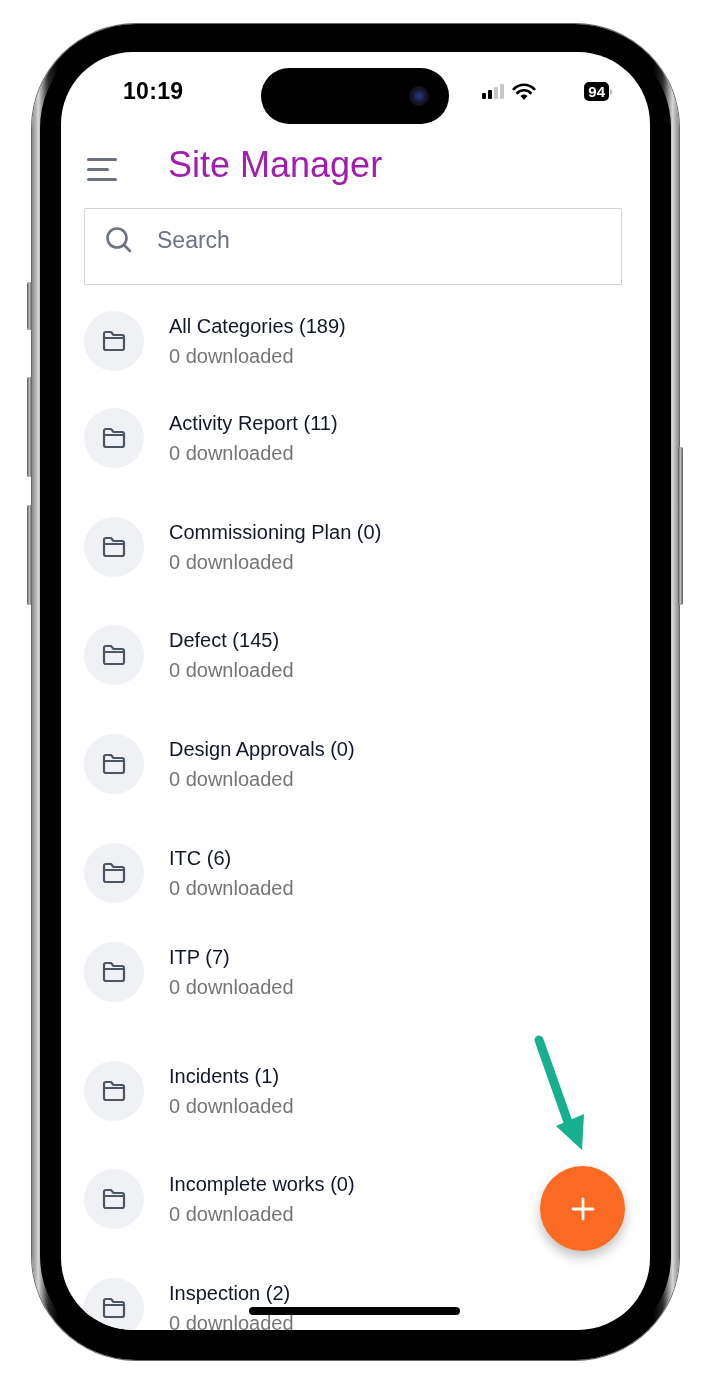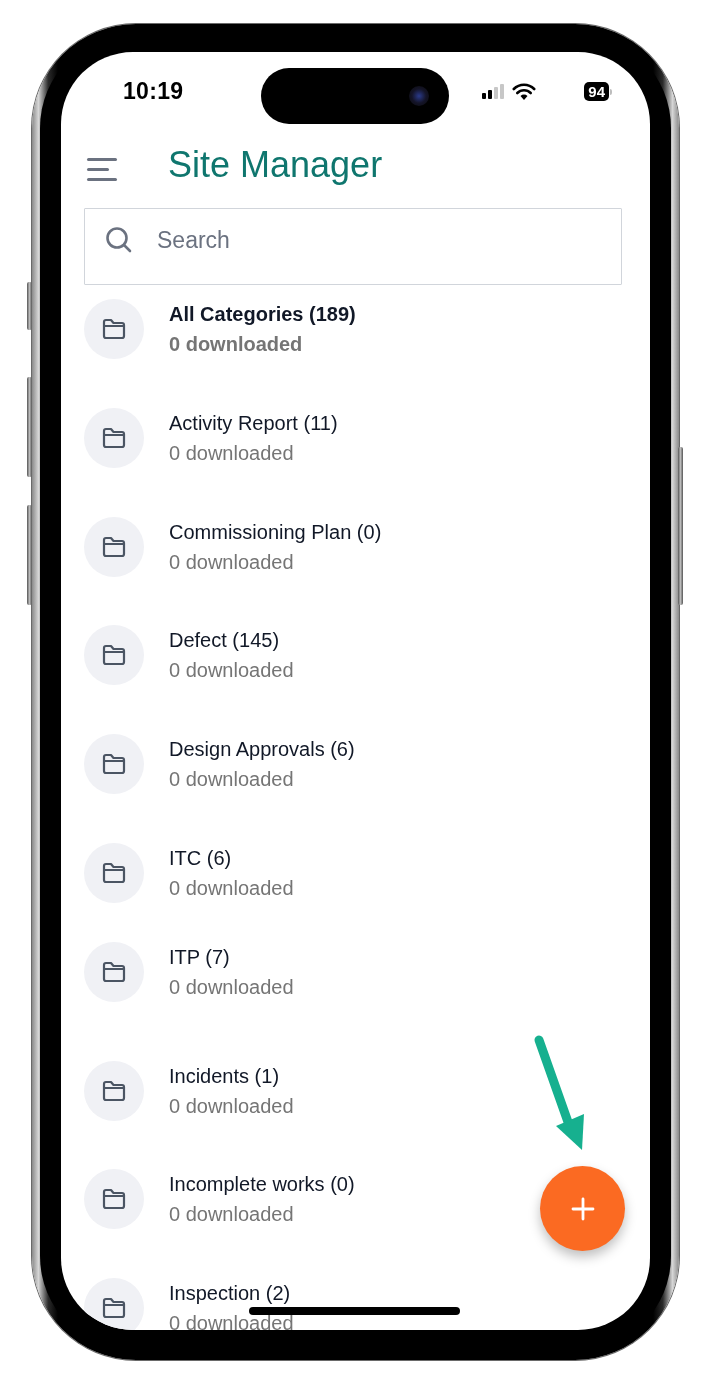--- a/index.html
+++ b/index.html
@@ -20,21 +20,21 @@
   .signal { display:flex; align-items:flex-end; gap:2px; height:15px; }
   .signal span { width:4px; border-radius:1px; background:#000; }
   .signal span.dim { background:#c7c7c7; }
   .battery { display:flex; align-items:center;padding-left:40px; }
   .battery-body { background:#000; color:#fff; font-size:15px; font-weight:bold; border-radius:5px; padding:1px 4px; line-height:17px; }
   .battery-tip { width:2px; height:6px; background:#bdbdbd; border-radius:0 2px 2px 0; margin-left:1px; }
 
   .header { position:absolute; left:0; top:92px; width:100%; height:56px; }
   .menu-btn { position:absolute; left:24px; top:6px; width:34px; height:34px; cursor:pointer; }
   .menu-btn span { position:absolute; left:2px; height:3px; background:#6b7280; border-radius:2px; }
-  .page-title { position:absolute; left:107px; top:0px; font-size:36px; color:#0f766e; font-weight:500; }
+  .page-title { position:absolute; left:107px; top:0px; font-size:36px; color:#a21caf; font-weight:500; }
 
   .search { position:absolute; left:23px; top:156px; width:538px; height:77px; border:1.5px solid #d1d5db; border-radius:1px; background:#fff; box-sizing:border-box; }
   .search-icon { position:absolute; left:20px; top:17px; }
   .search input { position:absolute; left:70px; top:0; height:60px; width:440px; border:none; outline:none; font-size:23px; color:#111827; background:transparent; font-family:"Liberation Sans", sans-serif; }
   .search input::placeholder { color:#6b7280; }
 
   .list { position:absolute; left:0; top:237px; width:100%; }
   .list-item { position:absolute; left:0; width:100%; height:108px; cursor:pointer; }
   .folder-circle { position:absolute; left:23px; top:10px; width:60px; height:60px; border-radius:50%; background:#f0f1f5; display:flex; align-items:center; justify-content:center; }
   .item-title { position:absolute; left:108px; top:14px; font-size:20px; color:#111827; white-space:nowrap; }
@@ -91,21 +91,21 @@
 
   <div class="search">
     <svg class="search-icon" width="28" height="28" viewBox="0 0 28 28">
       <circle cx="12" cy="12" r="9.5" stroke="#6b7280" stroke-width="2.6" fill="none"></circle>
       <line x1="19" y1="19" x2="25" y2="25" stroke="#6b7280" stroke-width="2.6" stroke-linecap="round"></line>
     </svg>
     <input type="text" placeholder="Search" style="">
   </div>
 
   <div class="list" id="category-list">
-      <div class="list-item" style="top: 0px; font-weight: bold;">
+      <div class="list-item" style="top: 12px;">
     <div class="folder-circle">
       <svg width="28" height="28" viewBox="0 0 28 28">
         <path d="M4 7 a2 2 0 0 1 2-2 h5 l2.5 3 H22 a2 2 0 0 1 2 2 v11 a2 2 0 0 1-2 2 H6 a2 2 0 0 1-2-2 Z M4 11 H24" stroke="#4b5563" stroke-width="2.2" fill="none" stroke-linejoin="round"></path>
       </svg>
     </div>
     <div class="item-title">All Categories (189)</div>
     <div class="item-sub">0 downloaded</div>
   </div>
       <div class="list-item" style="top: 108.8px;">
     <div class="folder-circle">
@@ -133,21 +133,21 @@
     </div>
     <div class="item-title">Defect (145)</div>
     <div class="item-sub">0 downloaded</div>
   </div>
       <div class="list-item" style="top: 435.2px;">
     <div class="folder-circle">
       <svg width="28" height="28" viewBox="0 0 28 28">
         <path d="M4 7 a2 2 0 0 1 2-2 h5 l2.5 3 H22 a2 2 0 0 1 2 2 v11 a2 2 0 0 1-2 2 H6 a2 2 0 0 1-2-2 Z M4 11 H24" stroke="#4b5563" stroke-width="2.2" fill="none" stroke-linejoin="round"></path>
       </svg>
     </div>
-    <div class="item-title">Design Approvals (6)</div>
+    <div class="item-title">Design Approvals (0)</div>
     <div class="item-sub">0 downloaded</div>
   </div>
       <div class="list-item" style="top: 544px;">
     <div class="folder-circle">
       <svg width="28" height="28" viewBox="0 0 28 28">
         <path d="M4 7 a2 2 0 0 1 2-2 h5 l2.5 3 H22 a2 2 0 0 1 2 2 v11 a2 2 0 0 1-2 2 H6 a2 2 0 0 1-2-2 Z M4 11 H24" stroke="#4b5563" stroke-width="2.2" fill="none" stroke-linejoin="round"></path>
       </svg>
     </div>
     <div class="item-title">ITC (6)</div>
     <div class="item-sub">0 downloaded</div>

